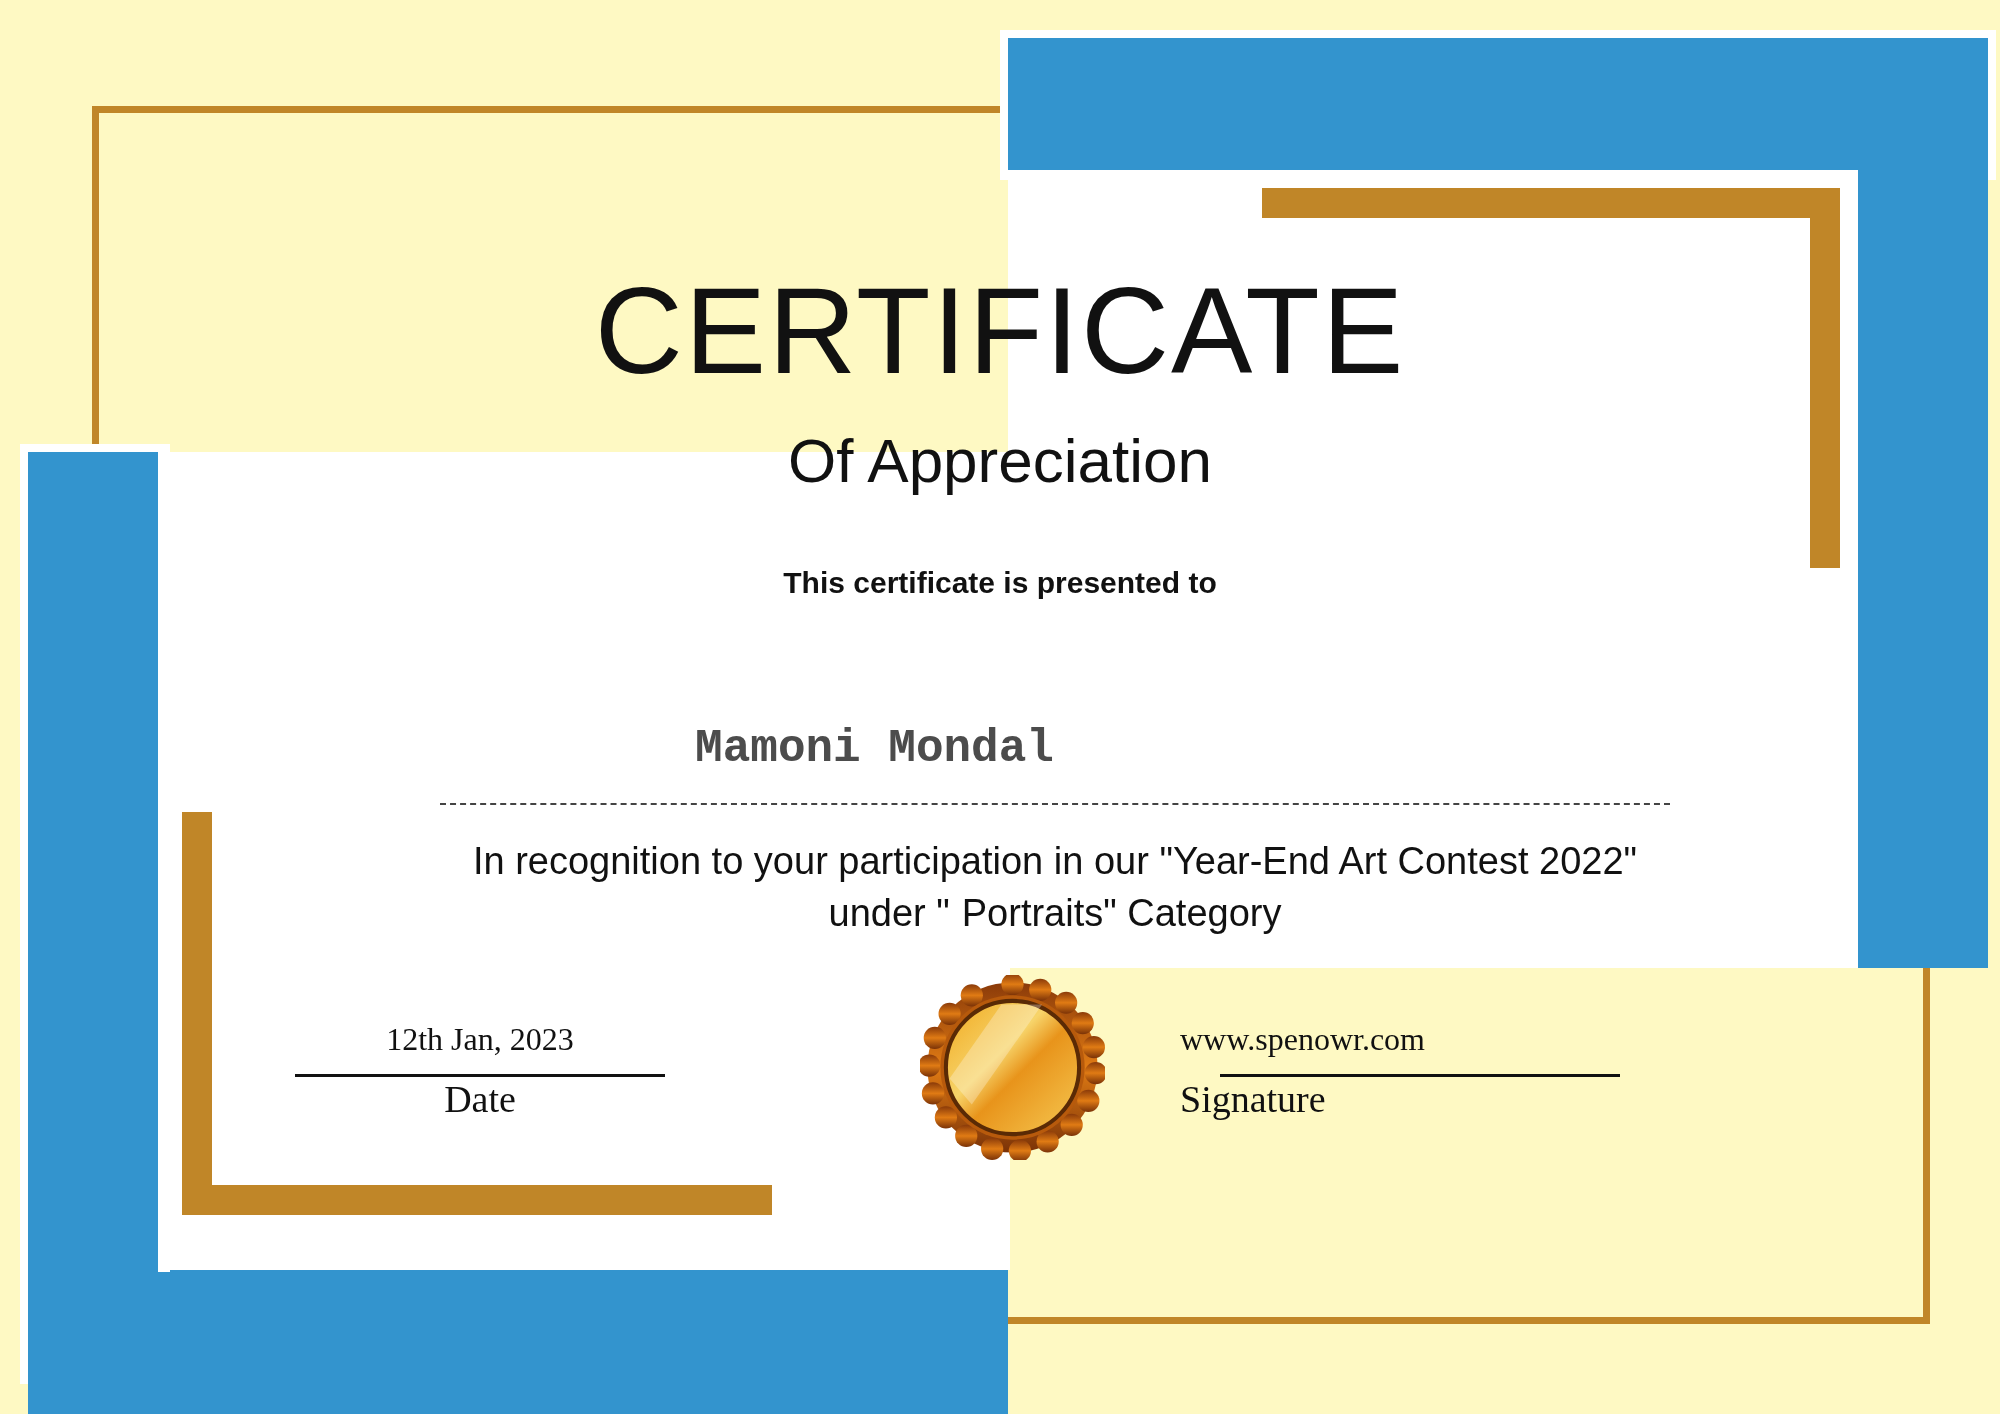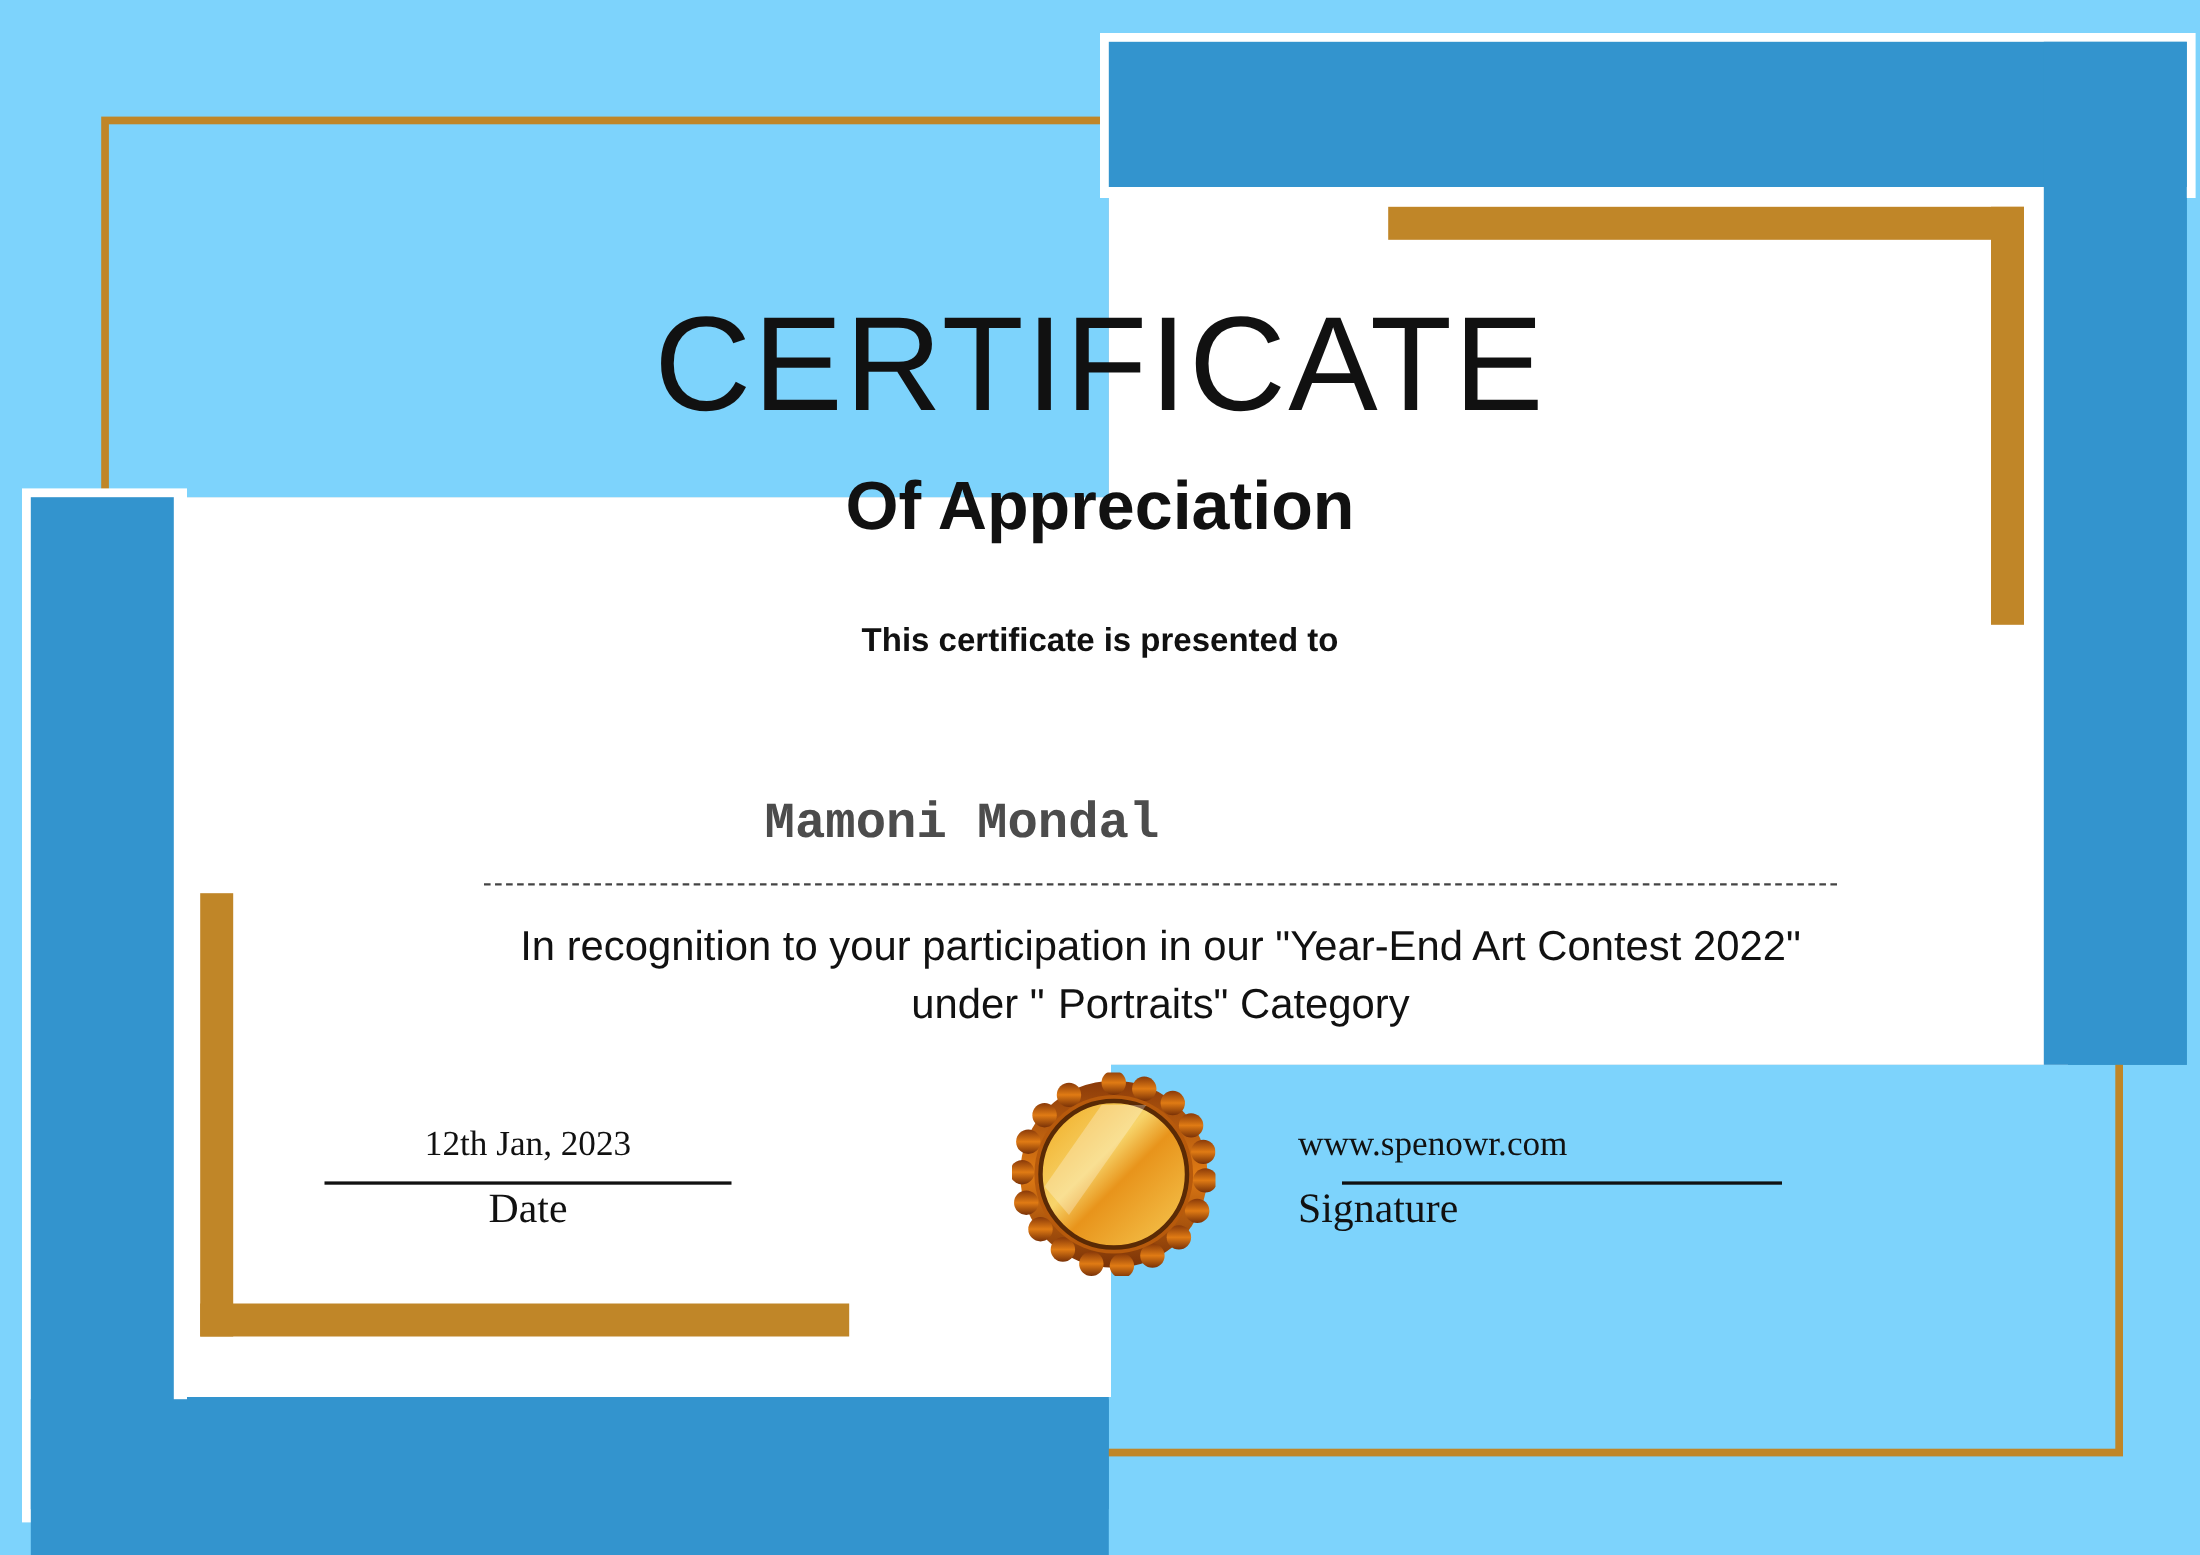--- a/index.html
+++ b/index.html
@@ -11,21 +11,21 @@
     width: 2000px;
     height: 1414px;
     font-family: "Liberation Sans", sans-serif;
     overflow: hidden;
   }
 
   .certificate {
     position: relative;
     width: 2000px;
     height: 1414px;
-    background: #7dd3fc;
+    background: #fef9c3;
     overflow: hidden;
   }
 
   
 
   
   .blue-top-right {
     position: absolute;
     left: 1008px;
     top: 38px;
@@ -174,21 +174,21 @@
     font-weight: 400;
     line-height: 1;
   }
   .subtitle {
     position: absolute;
     left: 0;
     top: 430px;
     width: 2000px;
     font-size: 62px;
     color: #111111;
-    font-weight: 700;
+    font-weight: 400;
     line-height: 1;
   }
   .presented {
     position: absolute;
     left: 0;
     top: 566px;
     width: 2000px;
     font-size: 30px;
     color: #111111;
     font-weight: 700;

